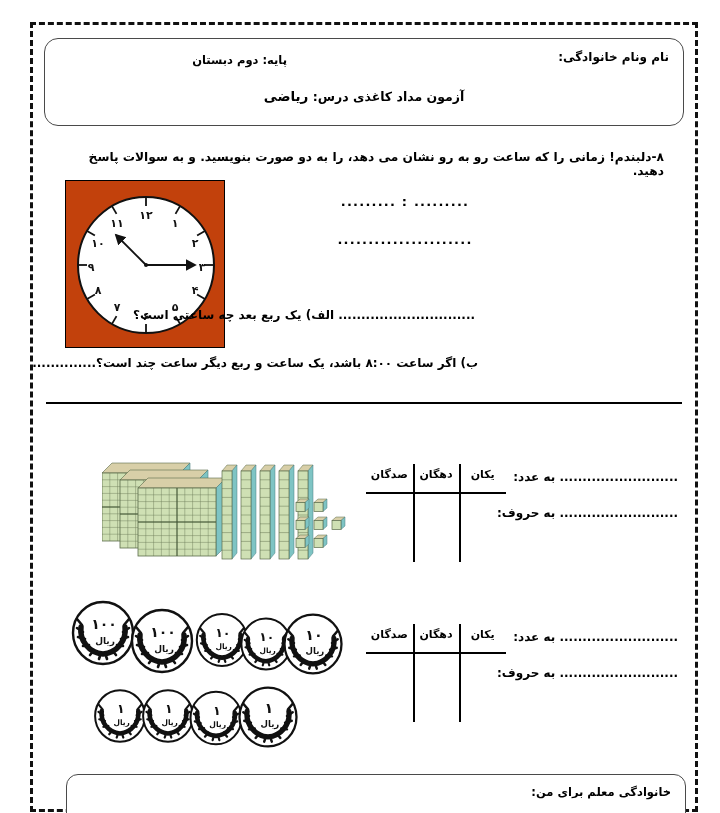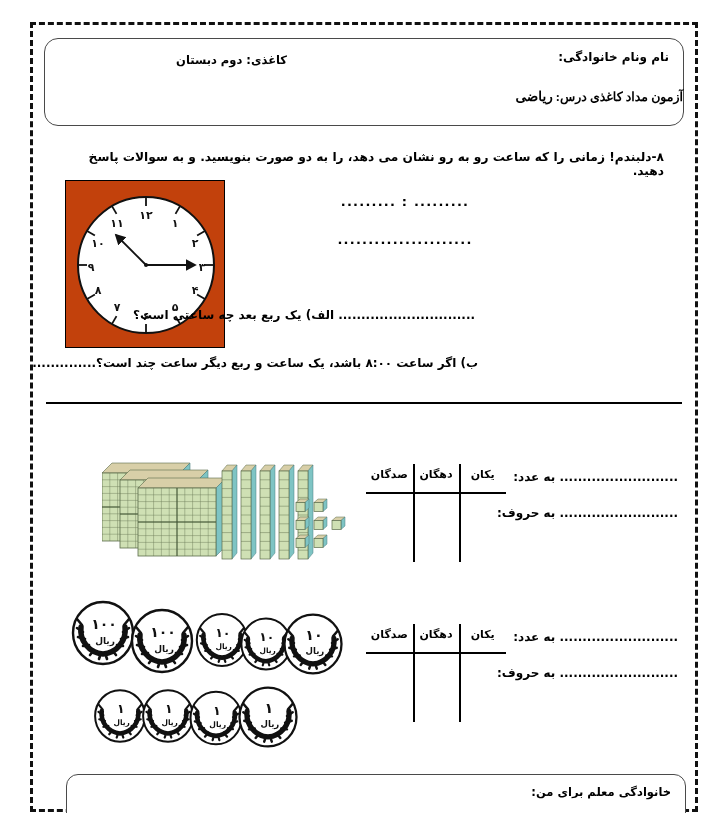--- a/index.html
+++ b/index.html
@@ -48,24 +48,24 @@
   }
   .hdr-grade {
     position: absolute;
     right: 396px; top: 14px;
     font-size: 11.5px;
     font-weight: bold;
   }
   .hdr-exam {
     position: absolute;
     right: 0; left: 0;
+    text-align: center;
     top: 49px;
     font-size: 12.5px;
     font-weight: bold;
-    font-family: Liberation Serif, serif;
   }
   .hdr-exam .subject { font-weight: bold; font-size: 13.5px; }
 
   
   .q8-text {
     position: absolute;
     right: 46px; top: 146px;
     width: 600px;
     text-align: right;
     font-size: 12.2px;
@@ -202,21 +202,21 @@
   }
 </style>
 </head>
 <body>
 
 <div class="page">
   <div class="dashed-frame"></div>
 
   <div class="header-box">
     <div class="hdr-title">نام ونام خانوادگی:</div>
-    <div class="hdr-grade">کاغذی: دوم دبستان</div>
+    <div class="hdr-grade">پایه: دوم دبستان</div>
     <div class="hdr-exam">
       <span>آزمون مداد کاغذی درس:</span>
       <span class="subject">ریاضی</span>
     </div>
   </div>
 
   <div class="q8-text">۸-دلبندم! زمانی را که ساعت رو به رو نشان می دهد، را به دو صورت بنویسید. و به سوالات پاسخ دهید.</div>
 
   <div class="clock-box">
     <svg class="clock-svg" width="156" height="164" viewBox="0 0 156 164">

